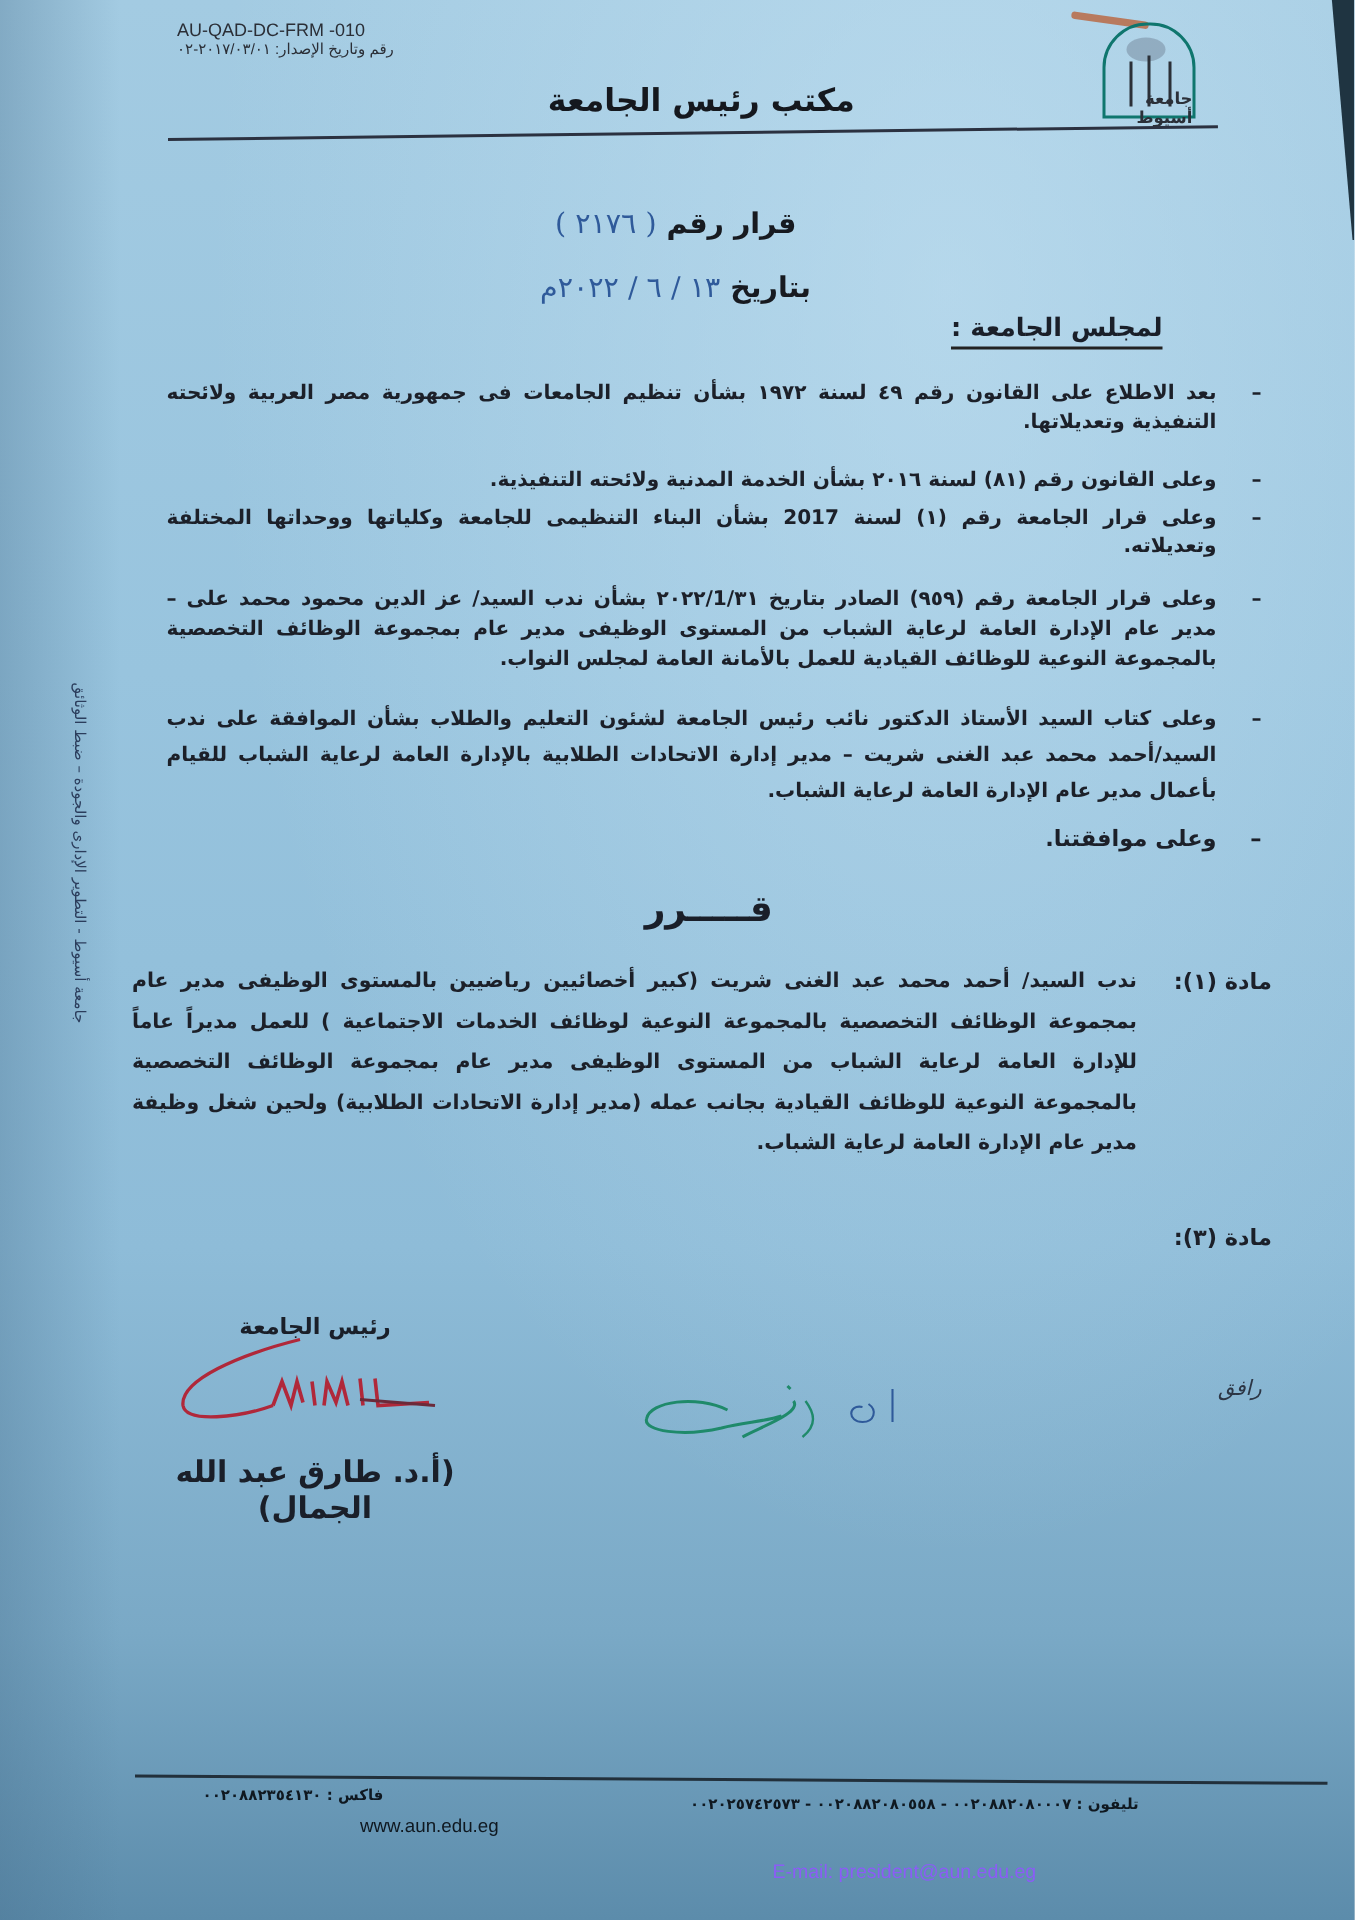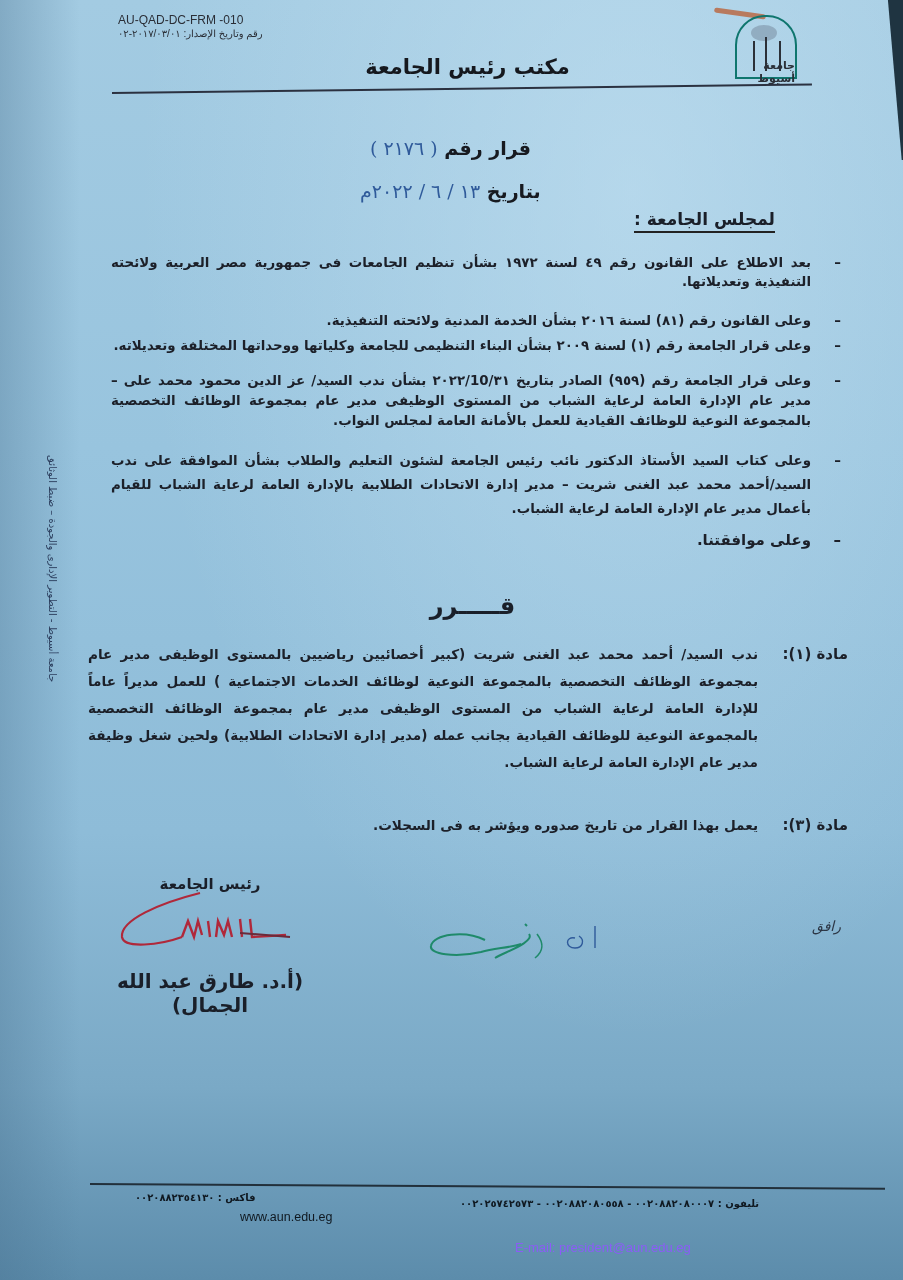--- a/index.html
+++ b/index.html
@@ -163,45 +163,44 @@
   <li style="margin-bottom:20px">
     <span class="dash">–</span>
     <span class="txt">بعد الاطلاع على القانون رقم ٤٩ لسنة ١٩٧٢ بشأن تنظيم الجامعات فى جمهورية مصر العربية ولائحته التنفيذية وتعديلاتها.</span>
   </li>
   <li style="margin-bottom:6px">
     <span class="dash">–</span>
     <span class="txt">وعلى القانون رقم (٨١) لسنة ٢٠١٦ بشأن الخدمة المدنية ولائحته التنفيذية.</span>
   </li>
   <li style="margin-bottom:16px">
     <span class="dash">–</span>
-    <span class="txt">وعلى قرار الجامعة رقم (١) لسنة ٢٠٠٩ بشأن البناء التنظيمى للجامعة وكلياتها ووحداتها المختلفة وتعديلاته.</span>
+    <span class="txt">وعلى قرار الجامعة رقم (١) لسنة 2017 بشأن البناء التنظيمى للجامعة وكلياتها ووحداتها المختلفة وتعديلاته.</span>
   </li>
   <li style="line-height:20px;margin-bottom:18px">
     <span class="dash">–</span>
-    <span class="txt">وعلى قرار الجامعة رقم (٩٥٩) الصادر بتاريخ ٢٠٢٢/10/٣١ بشأن ندب السيد/ عز الدين محمود محمد على – مدير عام الإدارة العامة لرعاية الشباب من المستوى الوظيفى مدير عام بمجموعة الوظائف التخصصية بالمجموعة النوعية للوظائف القيادية للعمل بالأمانة العامة لمجلس النواب.</span>
+    <span class="txt">وعلى قرار الجامعة رقم (٩٥٩) الصادر بتاريخ ٢٠٢٢/1/٣١ بشأن ندب السيد/ عز الدين محمود محمد على – مدير عام الإدارة العامة لرعاية الشباب من المستوى الوظيفى مدير عام بمجموعة الوظائف التخصصية بالمجموعة النوعية للوظائف القيادية للعمل بالأمانة العامة لمجلس النواب.</span>
   </li>
   <li style="line-height:24px;margin-bottom:10px">
     <span class="dash">–</span>
     <span class="txt">وعلى كتاب السيد الأستاذ الدكتور نائب رئيس الجامعة لشئون التعليم والطلاب بشأن الموافقة على ندب السيد/أحمد محمد عبد الغنى شريت – مدير إدارة الاتحادات الطلابية بالإدارة العامة لرعاية الشباب للقيام بأعمال مدير عام الإدارة العامة لرعاية الشباب.</span>
   </li>
   <li style="font-size:15px">
     <span class="dash">–</span>
     <span class="txt">وعلى موافقتنا.</span>
   </li>
 </ul>
 
 <div class="resolved">قـــــرر</div>
 
 <div class="article art1">
   <span class="label">مادة (١):</span>
   <div class="body">ندب السيد/ أحمد محمد عبد الغنى شريت (كبير أخصائيين رياضيين بالمستوى الوظيفى مدير عام بمجموعة الوظائف التخصصية بالمجموعة النوعية لوظائف الخدمات الاجتماعية ) للعمل مديراً عاماً للإدارة العامة لرعاية الشباب من المستوى الوظيفى مدير عام بمجموعة الوظائف التخصصية بالمجموعة النوعية للوظائف القيادية بجانب عمله (مدير إدارة الاتحادات الطلابية) ولحين شغل وظيفة مدير عام الإدارة العامة لرعاية الشباب.</div>
 </div>
 <div class="article art2">
   <span class="label">مادة (٣):</span>
-  <div class="body">يعمل بهذا القرار من تاريخ صدوره ويؤشر به فى السجلات.</div>
 </div>
 
 <div class="sig-block">
   <div class="sig-title">رئيس الجامعة</div>
   <svg class="sig-svg" width="240" height="90" viewBox="0 0 240 90">
     <path d="M110 18 C70 28, 30 45, 32 62 C34 74, 70 70, 92 62" fill="none" stroke="#b0283a" stroke-width="2.2"></path>
     <path d="M92 62 L98 46 L104 62 L108 46 L112 60 M118 46 L120 62 M126 62 L128 46 L134 60 L138 46 L142 62 M150 44 L152 62 M160 44 L162 62 L196 60" fill="none" stroke="#b0283a" stroke-width="2.4"></path>
     <path d="M150 58 L200 62" fill="none" stroke="#6b2a3a" stroke-width="2"></path>
   </svg>
   <div class="sig-name">(أ.د. طارق عبد الله الجمال)</div>

